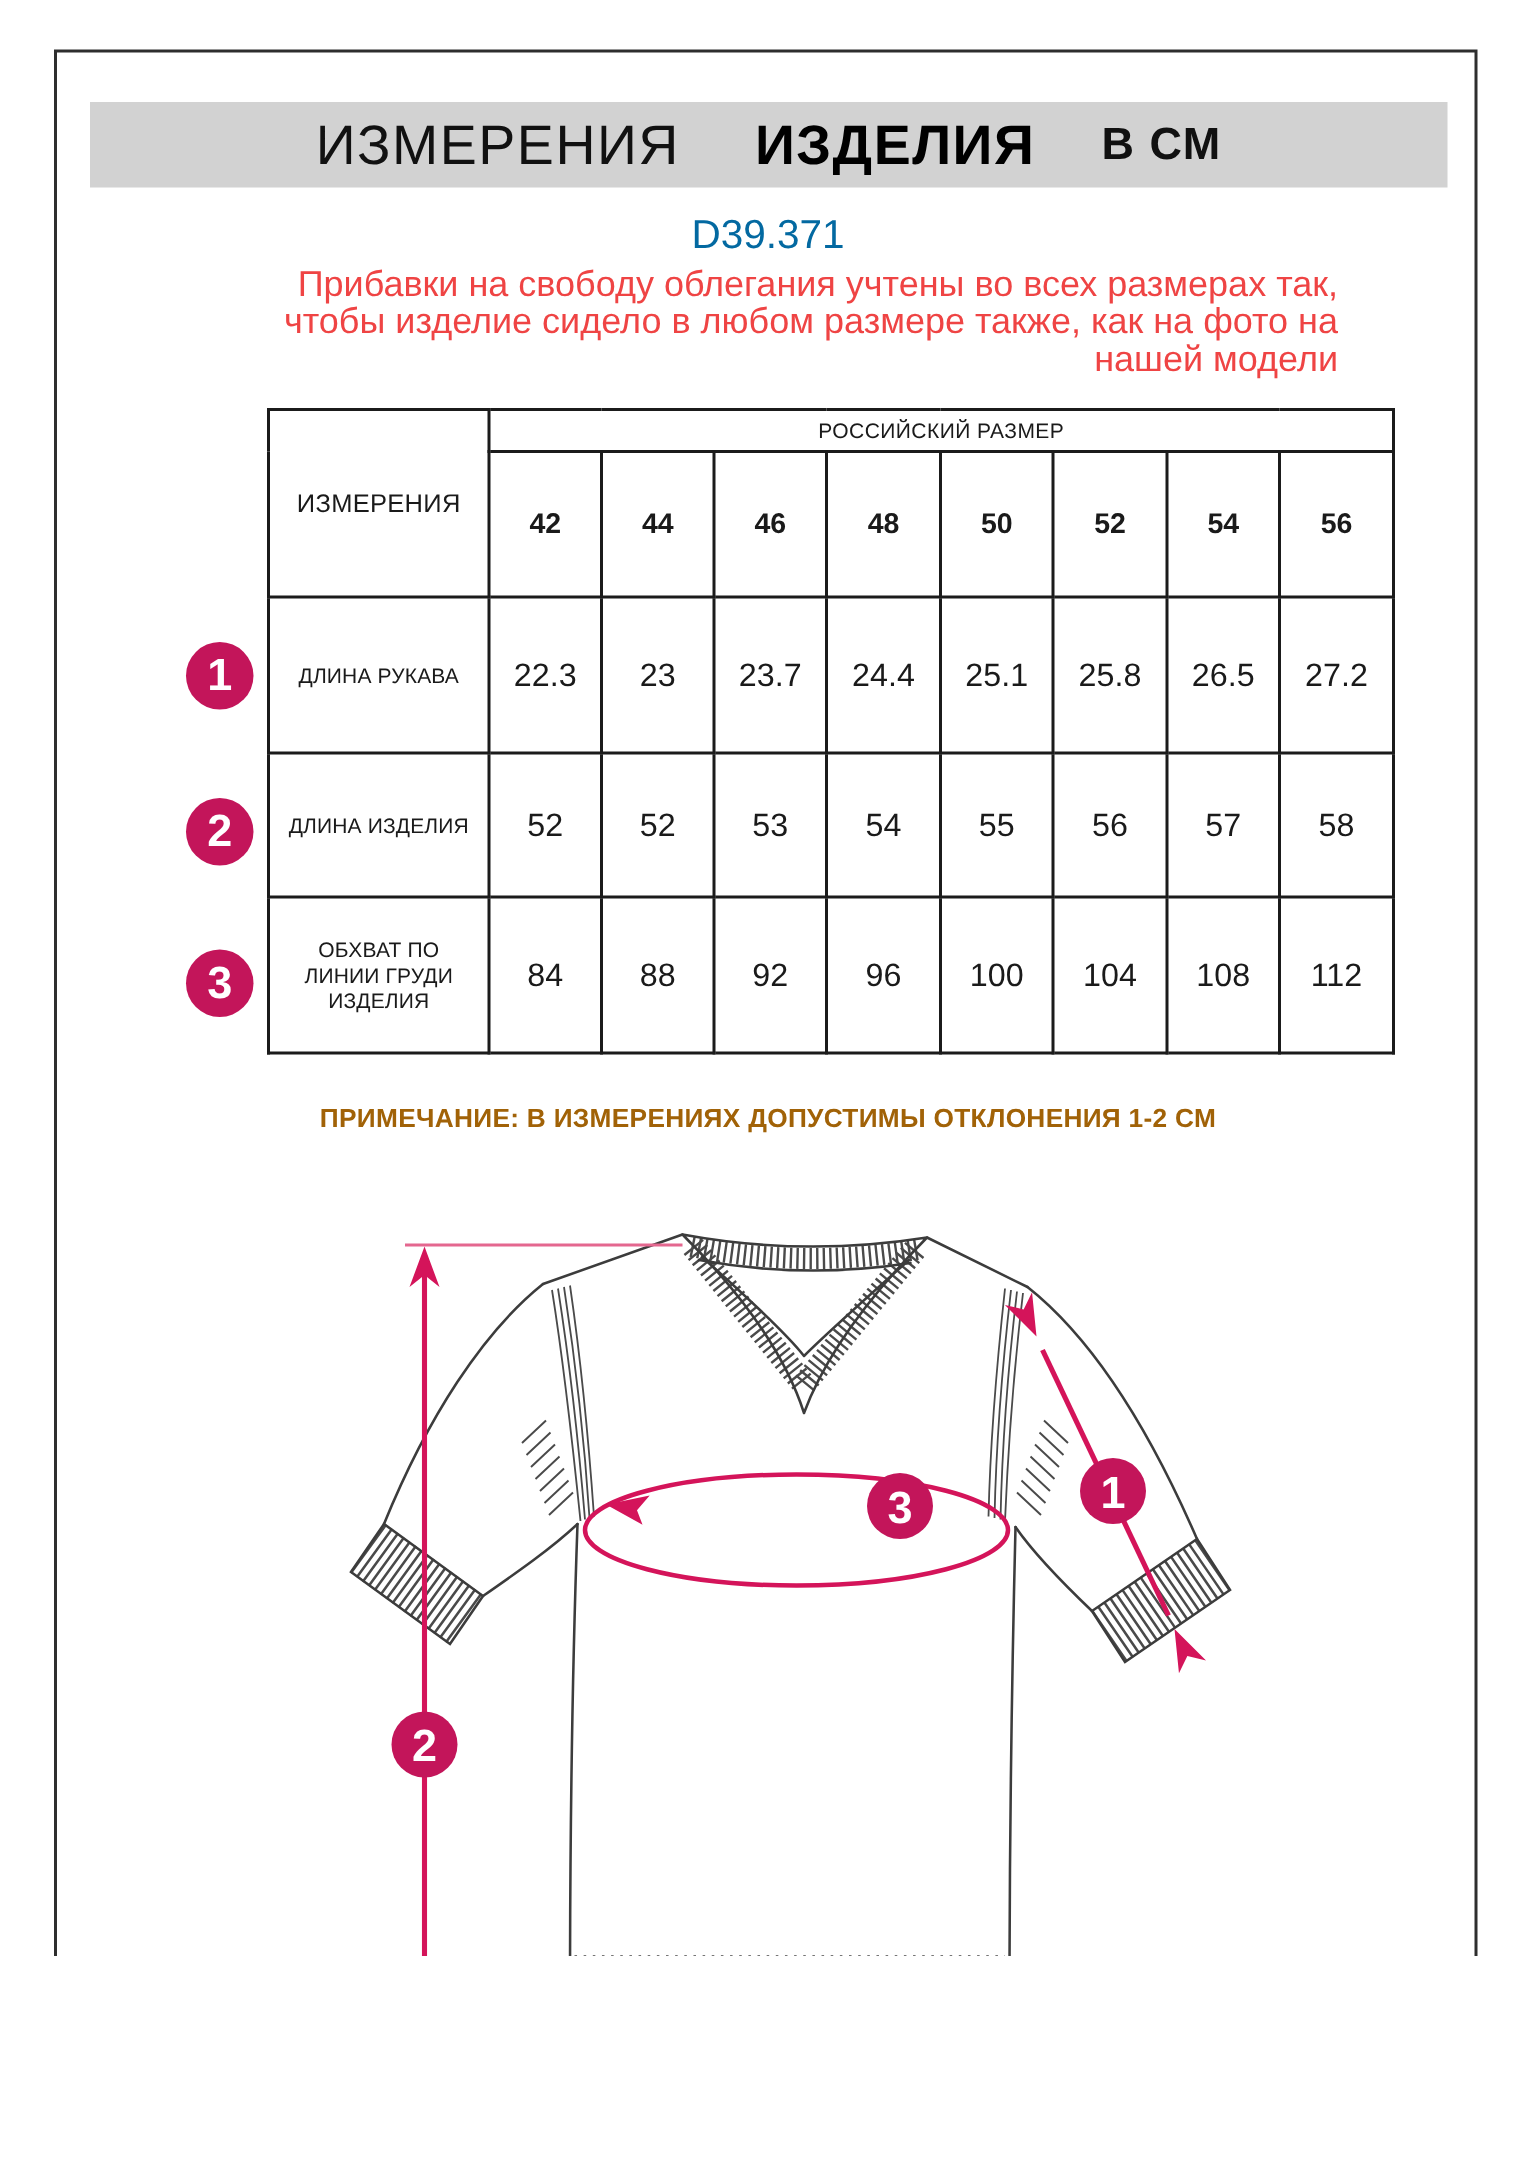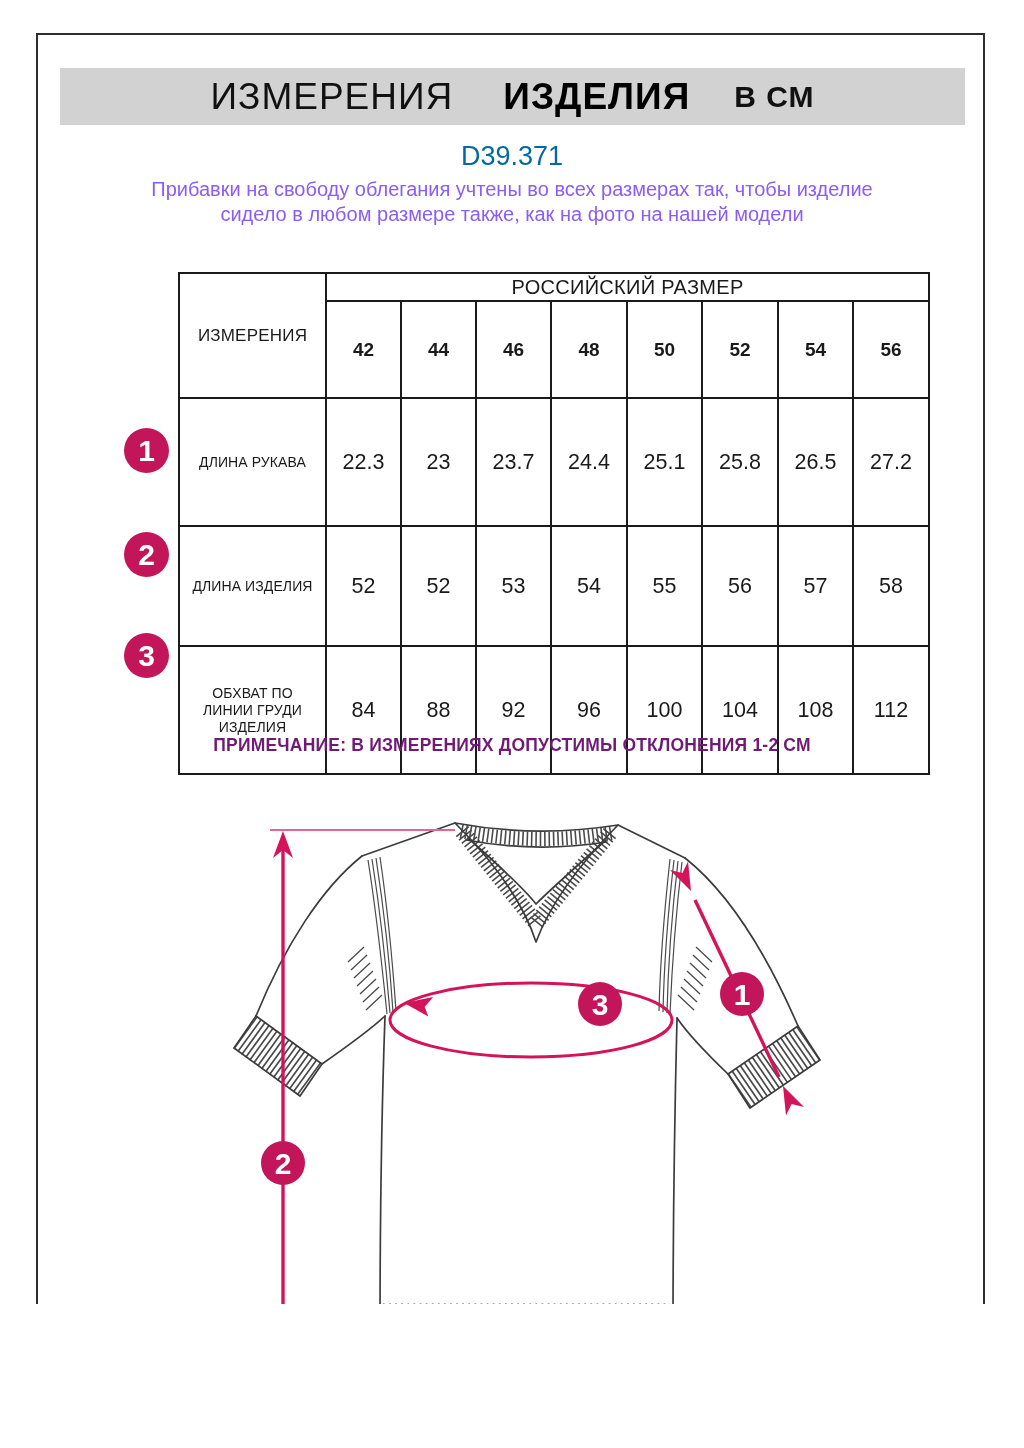--- a/index.html
+++ b/index.html
@@ -10,41 +10,41 @@
   .frame{position:absolute;left:36px;top:33px;width:945px;height:1363px;border:2px solid #2e2e2e;}
   .banner{
     position:absolute;left:60px;top:68px;width:905px;height:57px;background:#d2d2d2;
     display:flex;align-items:center;justify-content:center;
   }
   .banner .t1{font-size:37px;letter-spacing:1px;color:#111;}
   .banner .t2{font-size:37px;font-weight:700;letter-spacing:1px;margin-left:50px;color:#000;}
   .banner .t3{font-size:30px;font-weight:600;letter-spacing:1px;margin-left:44px;color:#111;}
   .article{position:absolute;left:0;top:141px;width:1024px;text-align:center;font-size:27px;color:#0369a1;}
   .description{
-    position:absolute;left:132px;top:177px;width:760px;text-align:center;
-    font-size:20px;line-height:25px;color:#8b5cf6;
+    position:absolute;left:132px;top:177px;width:760px;text-align:right;
+    font-size:24px;line-height:25px;color:#ef4444;
   }
   table.size-table{
     position:absolute;left:178px;top:272px;width:750px;border-collapse:collapse;table-layout:fixed;
   }
   table.size-table td{border:2px solid #1b1b1b;text-align:center;vertical-align:middle;padding:0;background:#fff;}
-  td.group-head{height:26px;font-size:20px;letter-spacing:.3px;margin-left:16px;}
+  td.group-head{height:26px;font-size:14px;letter-spacing:.3px;margin-left:16px;}
   td.corner{font-size:17px;letter-spacing:.2px;}
   tr.sizes td{height:95px;font-size:19px;font-weight:700;}
   tr.vals td{font-size:21.5px;}
-  tr.vals td.rowlabel{font-size:14px;line-height:17px;letter-spacing:.1px;padding:12px 6px;}
+  tr.vals td.rowlabel{font-size:14px;line-height:17px;letter-spacing:.1px;padding:0 6px;}
   tr.h106 td{height:102px;}
   tr.h98 td{height:94px;}
   .tbadge{
     position:absolute;width:45px;height:45px;border-radius:50%;background:#c3155a;
     color:#fff;font-size:30px;font-weight:700;display:flex;align-items:center;justify-content:center;left:124px;
   }
   .note{
     position:absolute;left:0;top:735px;width:1024px;text-align:center;
-    font-size:17.5px;font-weight:700;letter-spacing:.2px;color:#701a75;
+    font-size:17.5px;font-weight:700;letter-spacing:.2px;color:#a16207;
   }
   .diagram{position:absolute;left:230px;top:790px;width:600px;height:615px;}
   .badge-num{font:700 30px "Liberation Sans",sans-serif;fill:#fff;text-anchor:middle;}
 </style>
 </head>
 <body>
 
 <div class="page">
   <div class="frame"></div>
 

